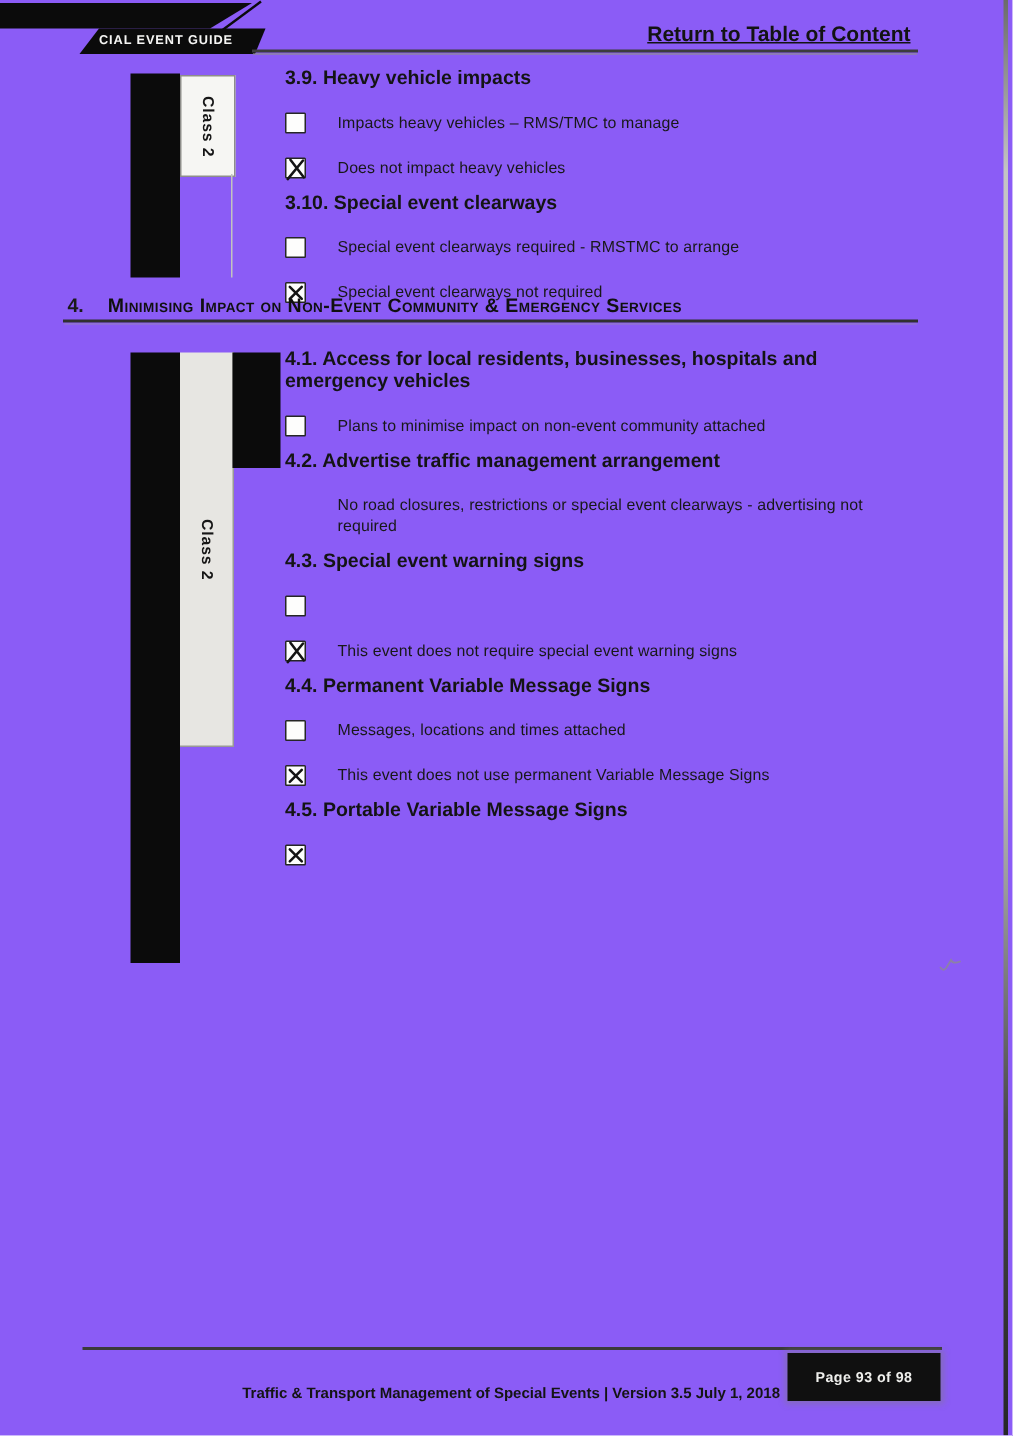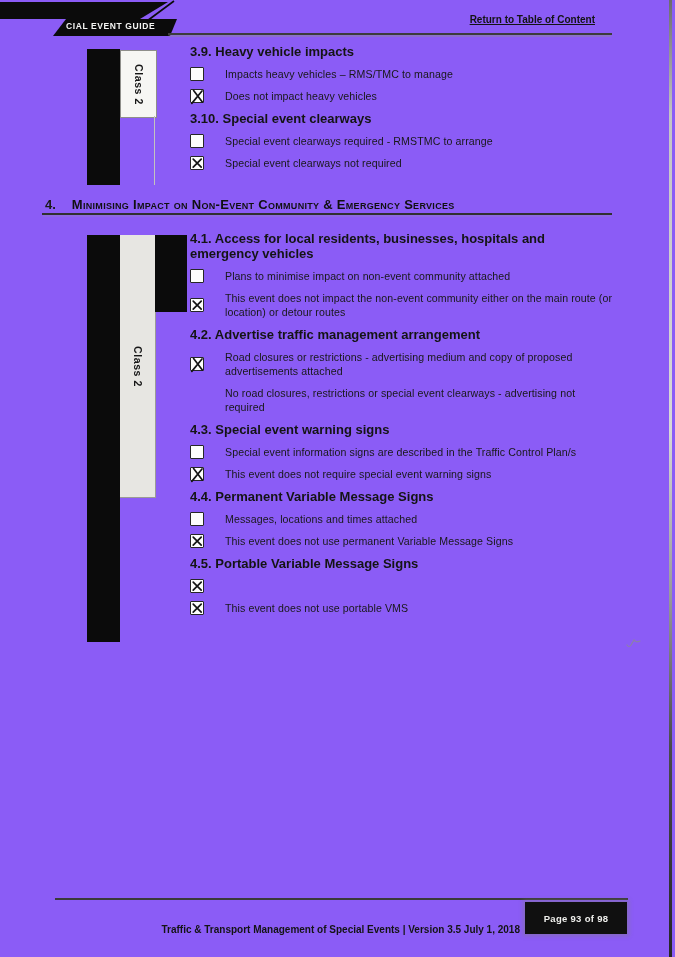--- a/index.html
+++ b/index.html
@@ -8,22 +8,22 @@
     background:#8b5cf6;color:#1a1a1a;
     font-family:"Liberation Sans",sans-serif;
   }
   
   .banner-svg{position:absolute;left:0;top:0;}
   .banner-label{
     position:absolute;left:66px;top:21px;width:120px;
     color:#f5f5f3;font-size:8.5px;font-weight:bold;letter-spacing:.6px;
   }
   .toc-link{
-    position:absolute;top:14px;right:80px;
-    font-size:10px;font-weight:bold;color:#131313;
+    position:absolute;top:14px;right:68px;
+    font-size:14px;font-weight:bold;color:#131313;
     text-decoration:underline;cursor:pointer;
   }
   .header-rule{
     position:absolute;left:168px;top:33px;width:444px;height:1.6px;
     background:#3c3c3c;box-shadow:0 2px 0 -0.6px #8f8f8f;
   }
   
   .blackbar{position:absolute;background:#0b0b0b;}
   .bar-top{left:87px;top:49px;width:33px;height:136px;}
   .bar-a{left:87px;top:235px;width:33px;height:407px;}
@@ -42,21 +42,21 @@
   .vtext{
     writing-mode:vertical-rl;
     font-weight:bold;font-size:10.5px;letter-spacing:.6px;color:#161616;
     white-space:nowrap;
   }
   .cell-line{position:absolute;left:154px;top:116px;width:1px;height:69px;background:#c3c3bf;}
   
   .col-top{position:absolute;left:190px;top:42px;width:425px;}
   .col-main{position:absolute;left:190px;top:229px;width:425px;}
   .sec-heading{font-size:13px;font-weight:bold;color:#141414;margin:2px 0 8px;}
-  .item{display:flex;align-items:center;margin-bottom:8px;}
+  .item{display:flex;align-items:flex-end;margin-bottom:8px;margin-top:16px;}
   .checkbox{
     position:relative;flex:0 0 auto;width:12px;height:12px;
     border:1.7px solid #262626;border-radius:1px;background:#fdfdfc;
     margin-right:21px;
   }
   .checkbox svg{position:absolute;left:-1px;top:-1px;width:14px;height:14px;overflow:visible;}
   .checkbox svg path{stroke:#141414;stroke-width:1.7;fill:none;stroke-linecap:round;}
   .checkbox.no-box{visibility:hidden;}
   .item-label{font-size:10.6px;line-height:14px;max-width:402px;color:#181818;letter-spacing:.1px;}
   
@@ -144,49 +144,32 @@
     <div class="h4-rule"></div>
   </div>
 
   <div class="col-main" id="sections-main">
       <div class="section">
         <div class="sec-heading">4.1. Access for local residents, businesses, hospitals and emergency vehicles</div>
         <div class="item">
           <span class="checkbox"></span>
           <span class="item-label">Plans to minimise impact on non-event community attached</span>
         </div>
-        <div class="item">
-          <span class="checkbox checked">
-            <svg viewBox="0 0 14 14">
-              <path d="M3.2,3.2 L11.2,11.2 M11.2,3.2 L3.2,11.2"></path>
-            </svg>
-          </span>
-          <span class="item-label">This event does not impact the non-event community either on the main route (or location) or detour routes</span>
-        </div>
       </div>
       <div class="section">
         <div class="sec-heading">4.2. Advertise traffic management arrangement</div>
-        <div class="item">
-          <span class="checkbox checked">
-            <svg viewBox="0 0 14 14">
-              <path d="M3.6,1.5 L12.5,13.2 M12,2 L1.8,14.4"></path>
-            </svg>
-          </span>
-          <span class="item-label">Road closures or restrictions - advertising medium and copy of proposed advertisements attached</span>
-        </div>
         <div class="item">
           <span class="checkbox no-box"></span>
           <span class="item-label">No road closures, restrictions or special event clearways - advertising not required</span>
         </div>
       </div>
       <div class="section">
         <div class="sec-heading">4.3. Special event warning signs</div>
         <div class="item">
           <span class="checkbox"></span>
-          <span class="item-label">Special event information signs are described in the Traffic Control Plan/s</span>
         </div>
         <div class="item">
           <span class="checkbox checked">
             <svg viewBox="0 0 14 14">
               <path d="M3.6,1.5 L12.5,13.2 M12,2 L1.8,14.4"></path>
             </svg>
           </span>
           <span class="item-label">This event does not require special event warning signs</span>
         </div>
       </div>
@@ -206,28 +189,20 @@
         </div>
       </div>
       <div class="section">
         <div class="sec-heading">4.5. Portable Variable Message Signs</div>
         <div class="item">
           <span class="checkbox checked">
             <svg viewBox="0 0 14 14">
               <path d="M3.2,3.2 L11.2,11.2 M11.2,3.2 L3.2,11.2"></path>
             </svg>
           </span>
-        </div>
-        <div class="item">
-          <span class="checkbox checked">
-            <svg viewBox="0 0 14 14">
-              <path d="M3.2,3.2 L11.2,11.2 M11.2,3.2 L3.2,11.2"></path>
-            </svg>
-          </span>
-          <span class="item-label">This event does not use portable VMS</span>
         </div>
       </div>
     </div>
 
   <div class="footer-rule"></div>
   <div class="footer-text">Traffic &amp; Transport Management of Special Events | Version 3.5 July 1, 2018</div>
   <div class="page-badge">Page 93 of 98</div>
 
   <div class="page-edge"></div>
   <svg class="tick-mark" width="18" height="13">

